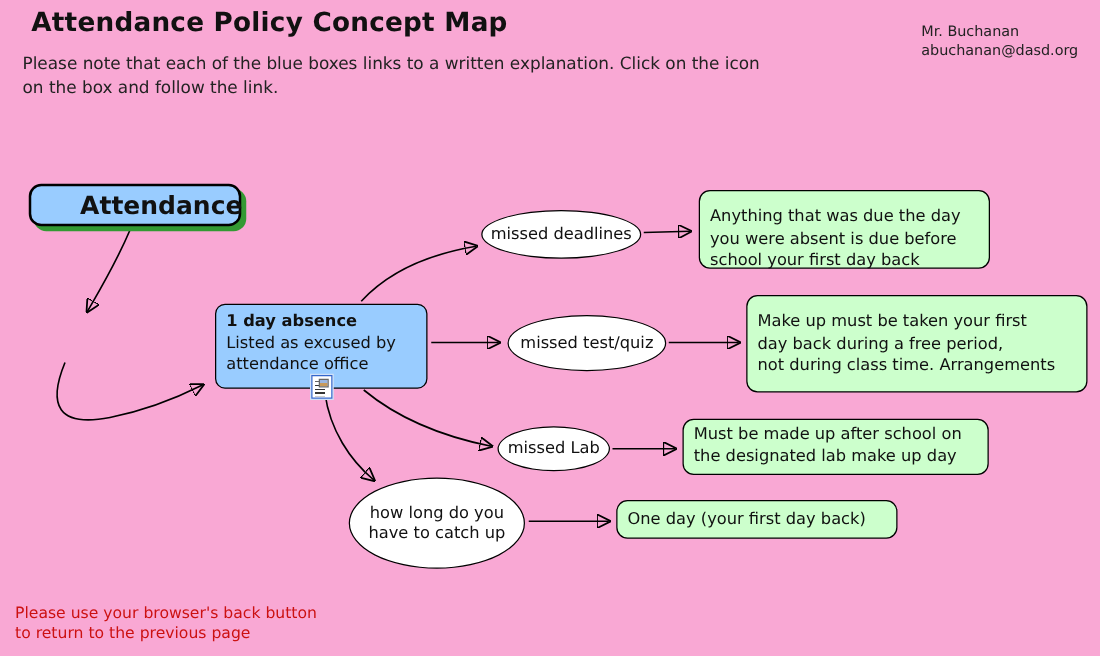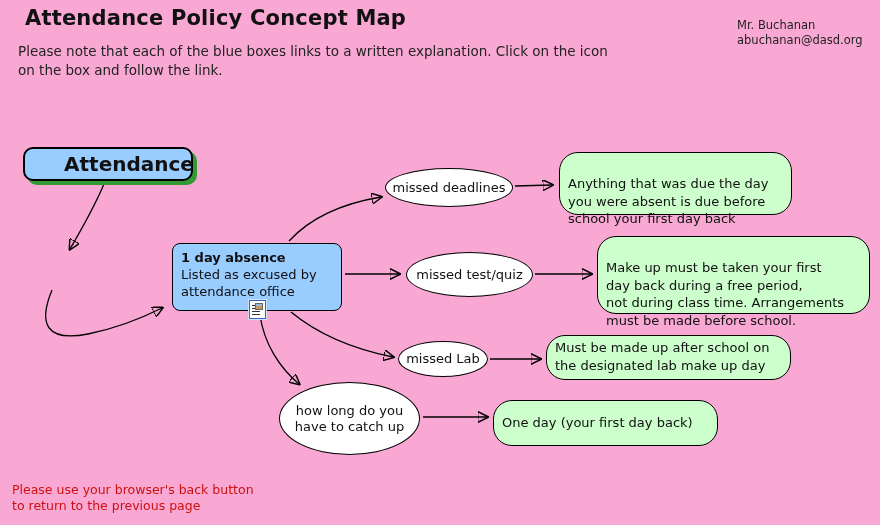--- a/index.html
+++ b/index.html
@@ -36,23 +36,23 @@
     border:1.4px solid #000; border-radius:50%; background:#fff;
     font-size:13px; line-height:16px; color:#111;
   }
   .el-absent   { left:27px;  top:256px; width:62px;  height:33px; font-weight:bold; font-size:14px; }
   .el-deadlines{ left:385px; top:168px; width:128px; height:39px; }
   .el-test     { left:406px; top:252px; width:127px; height:45px; }
   .el-lab      { left:398px; top:341px; width:90px;  height:36px; }
   .el-howlong  { left:279px; top:382px; width:141px; height:73px; }
 
   .green-box {
-    background:#CCFFCC; border:1.4px solid #000; border-radius:19px;
+    background:#CCFFCC; border:1.4px solid #000; border-radius:9px;
     display:block; text-align:left; font-size:13px; line-height:17.5px; color:#111;
-    padding:22px 8px;
+    padding:12px 8px;
   }
   .gb-deadlines { left:559px; top:152px; width:233px; height:63px; }
   .gb-test      { left:597px; top:236px; width:273px; height:78px; }
   .gb-lab       { left:546px; top:335px; width:245px; height:45px; padding-top:3px; }
   .gb-howlong   { left:493px; top:400px; width:225px; height:31px; display:flex; align-items:center; justify-content:flex-start; }
 
   .res-icon {
     position:absolute; left:249px; top:300px; width:17px; height:19px;
     background:#fff; border:1px solid #3366cc; cursor:pointer;
     box-shadow:0 0 0 1px #cfe0f7;
@@ -141,21 +141,20 @@
   <div class="node green-box gb-deadlines">
     <div>Anything that was due the day</div>
     <div>you were absent is due before</div>
     <div>school your first day back</div>
   </div>
 
   <div class="node green-box gb-test">
     <div>Make up must be taken your first</div>
     <div>day back during a free period,</div>
     <div>not during class time. Arrangements</div>
-    <div>must be made before school.</div>
   </div>
 
   <div class="node green-box gb-lab">
     <div>Must be made up after school on</div>
     <div>the designated lab make up day</div>
   </div>
 
   <div class="node green-box gb-howlong">
     <div>One day (your first day back)</div>
   </div>

